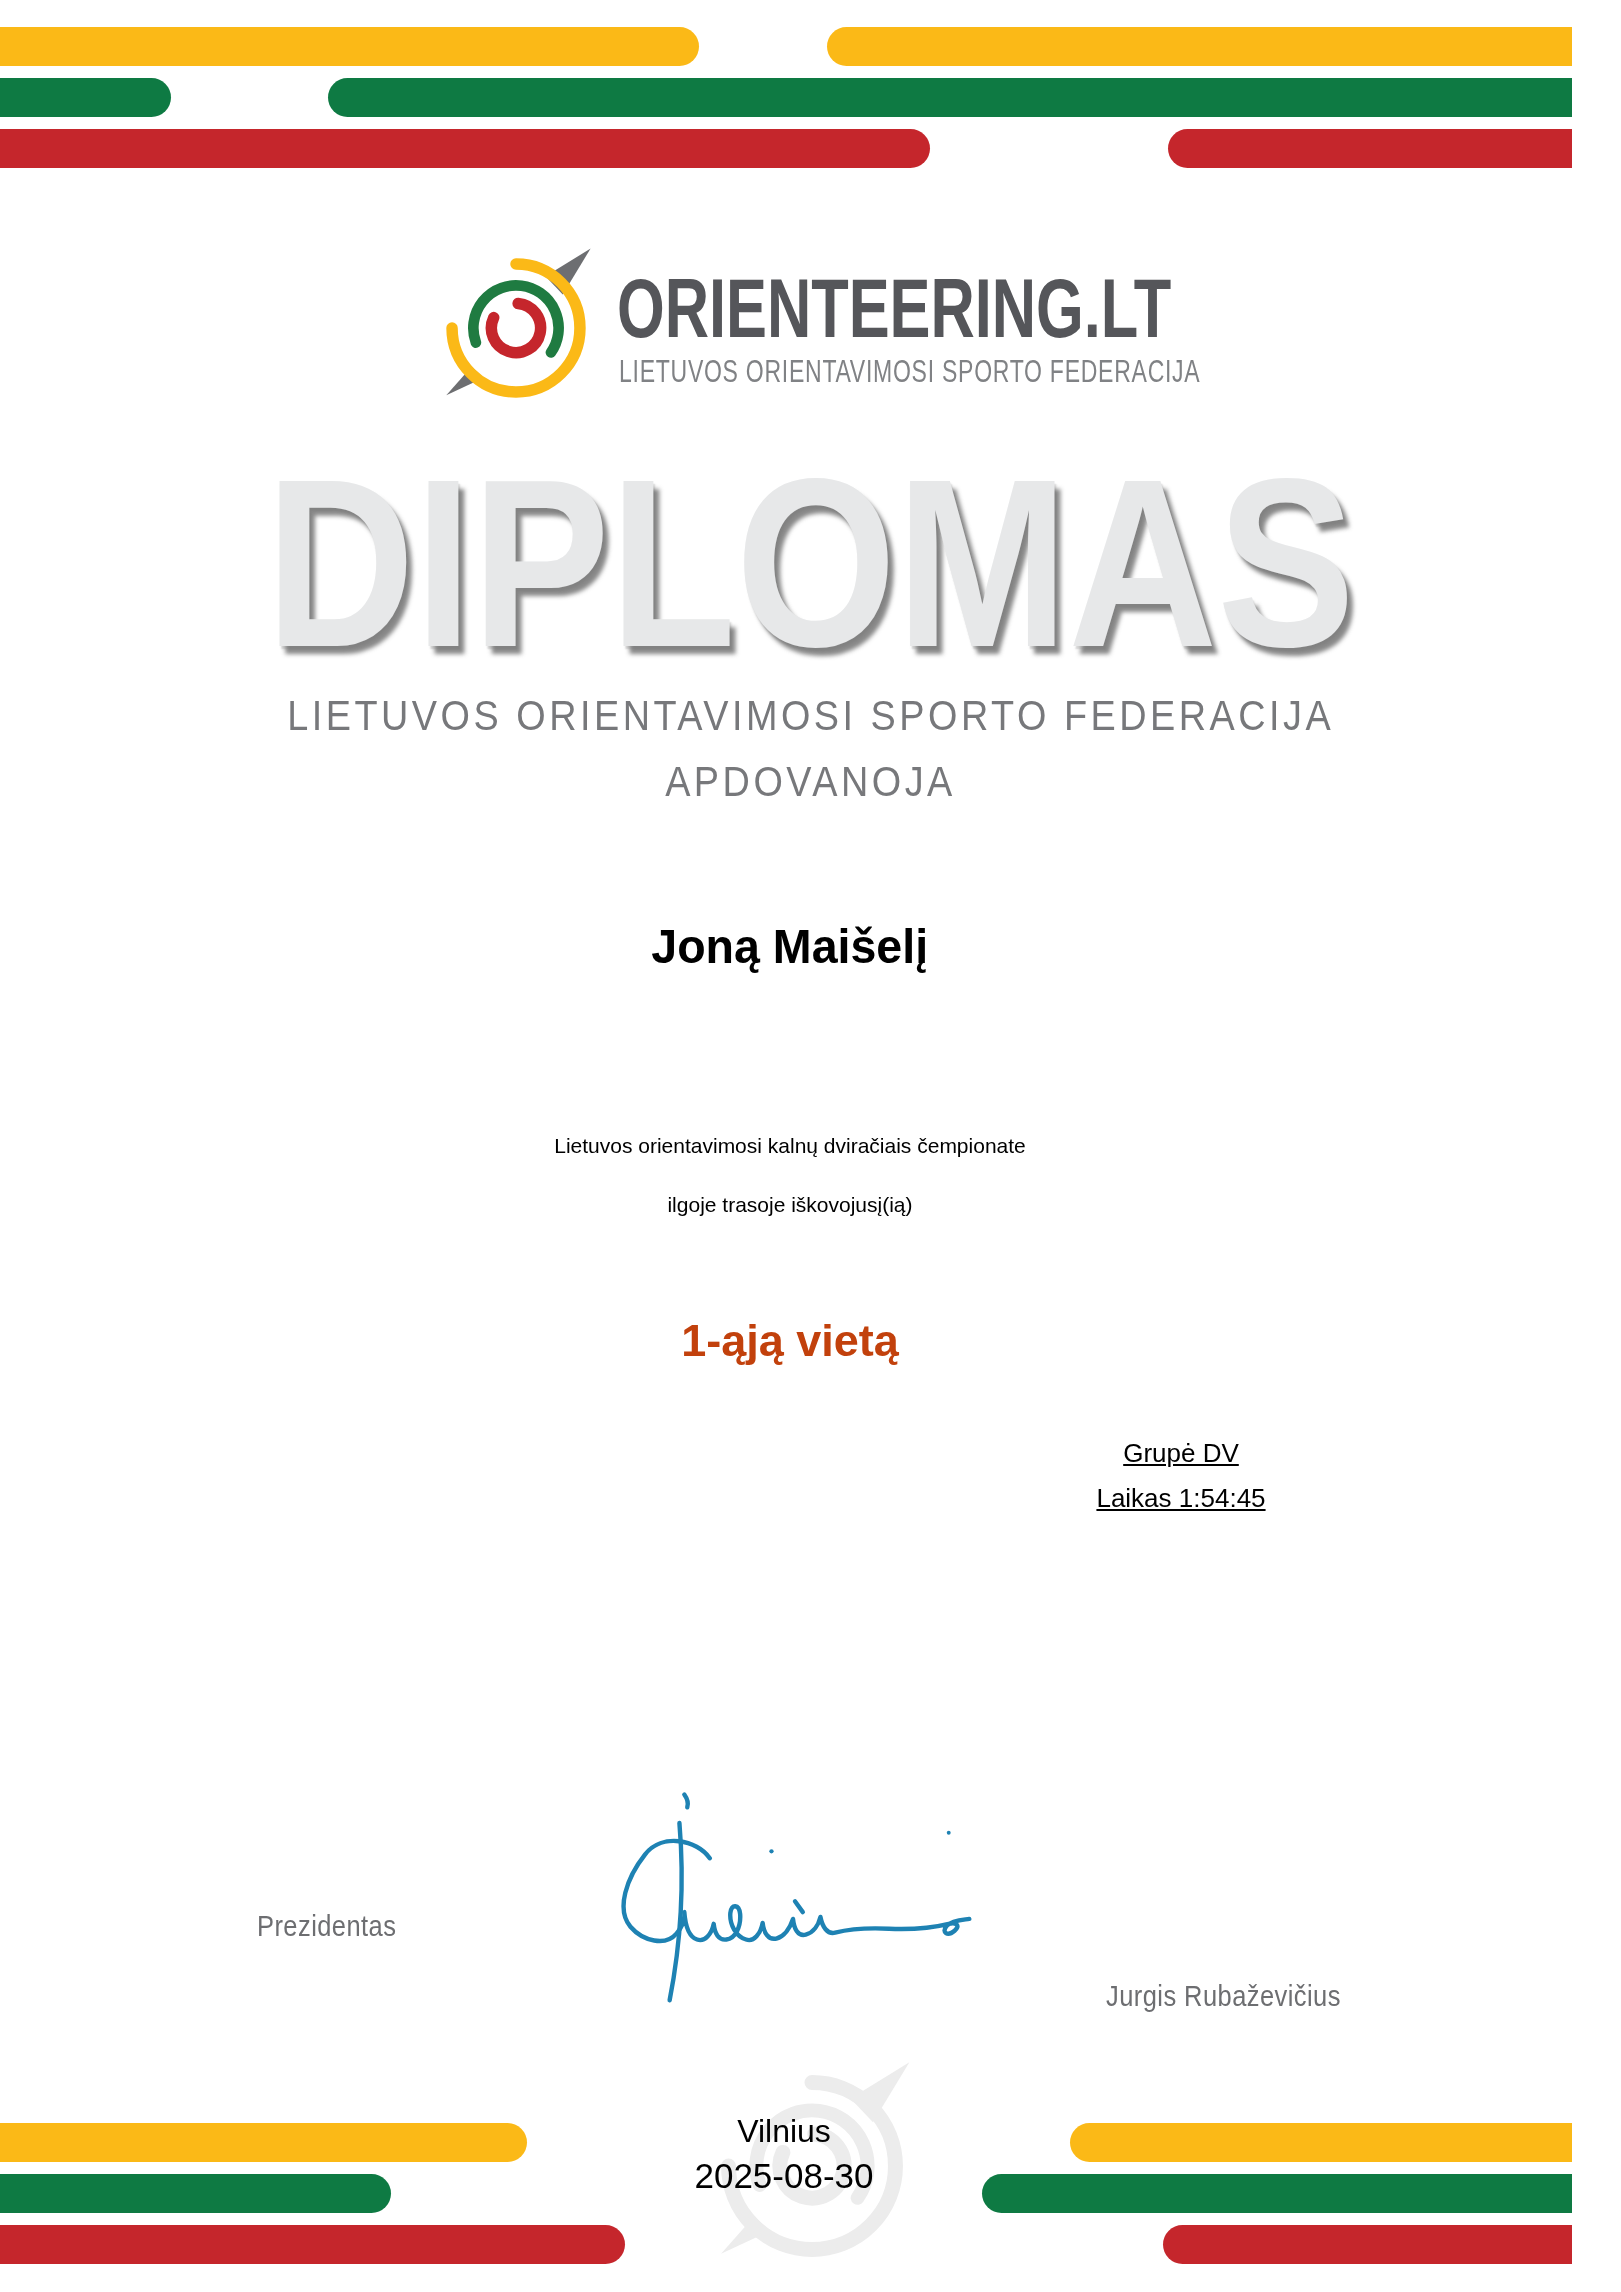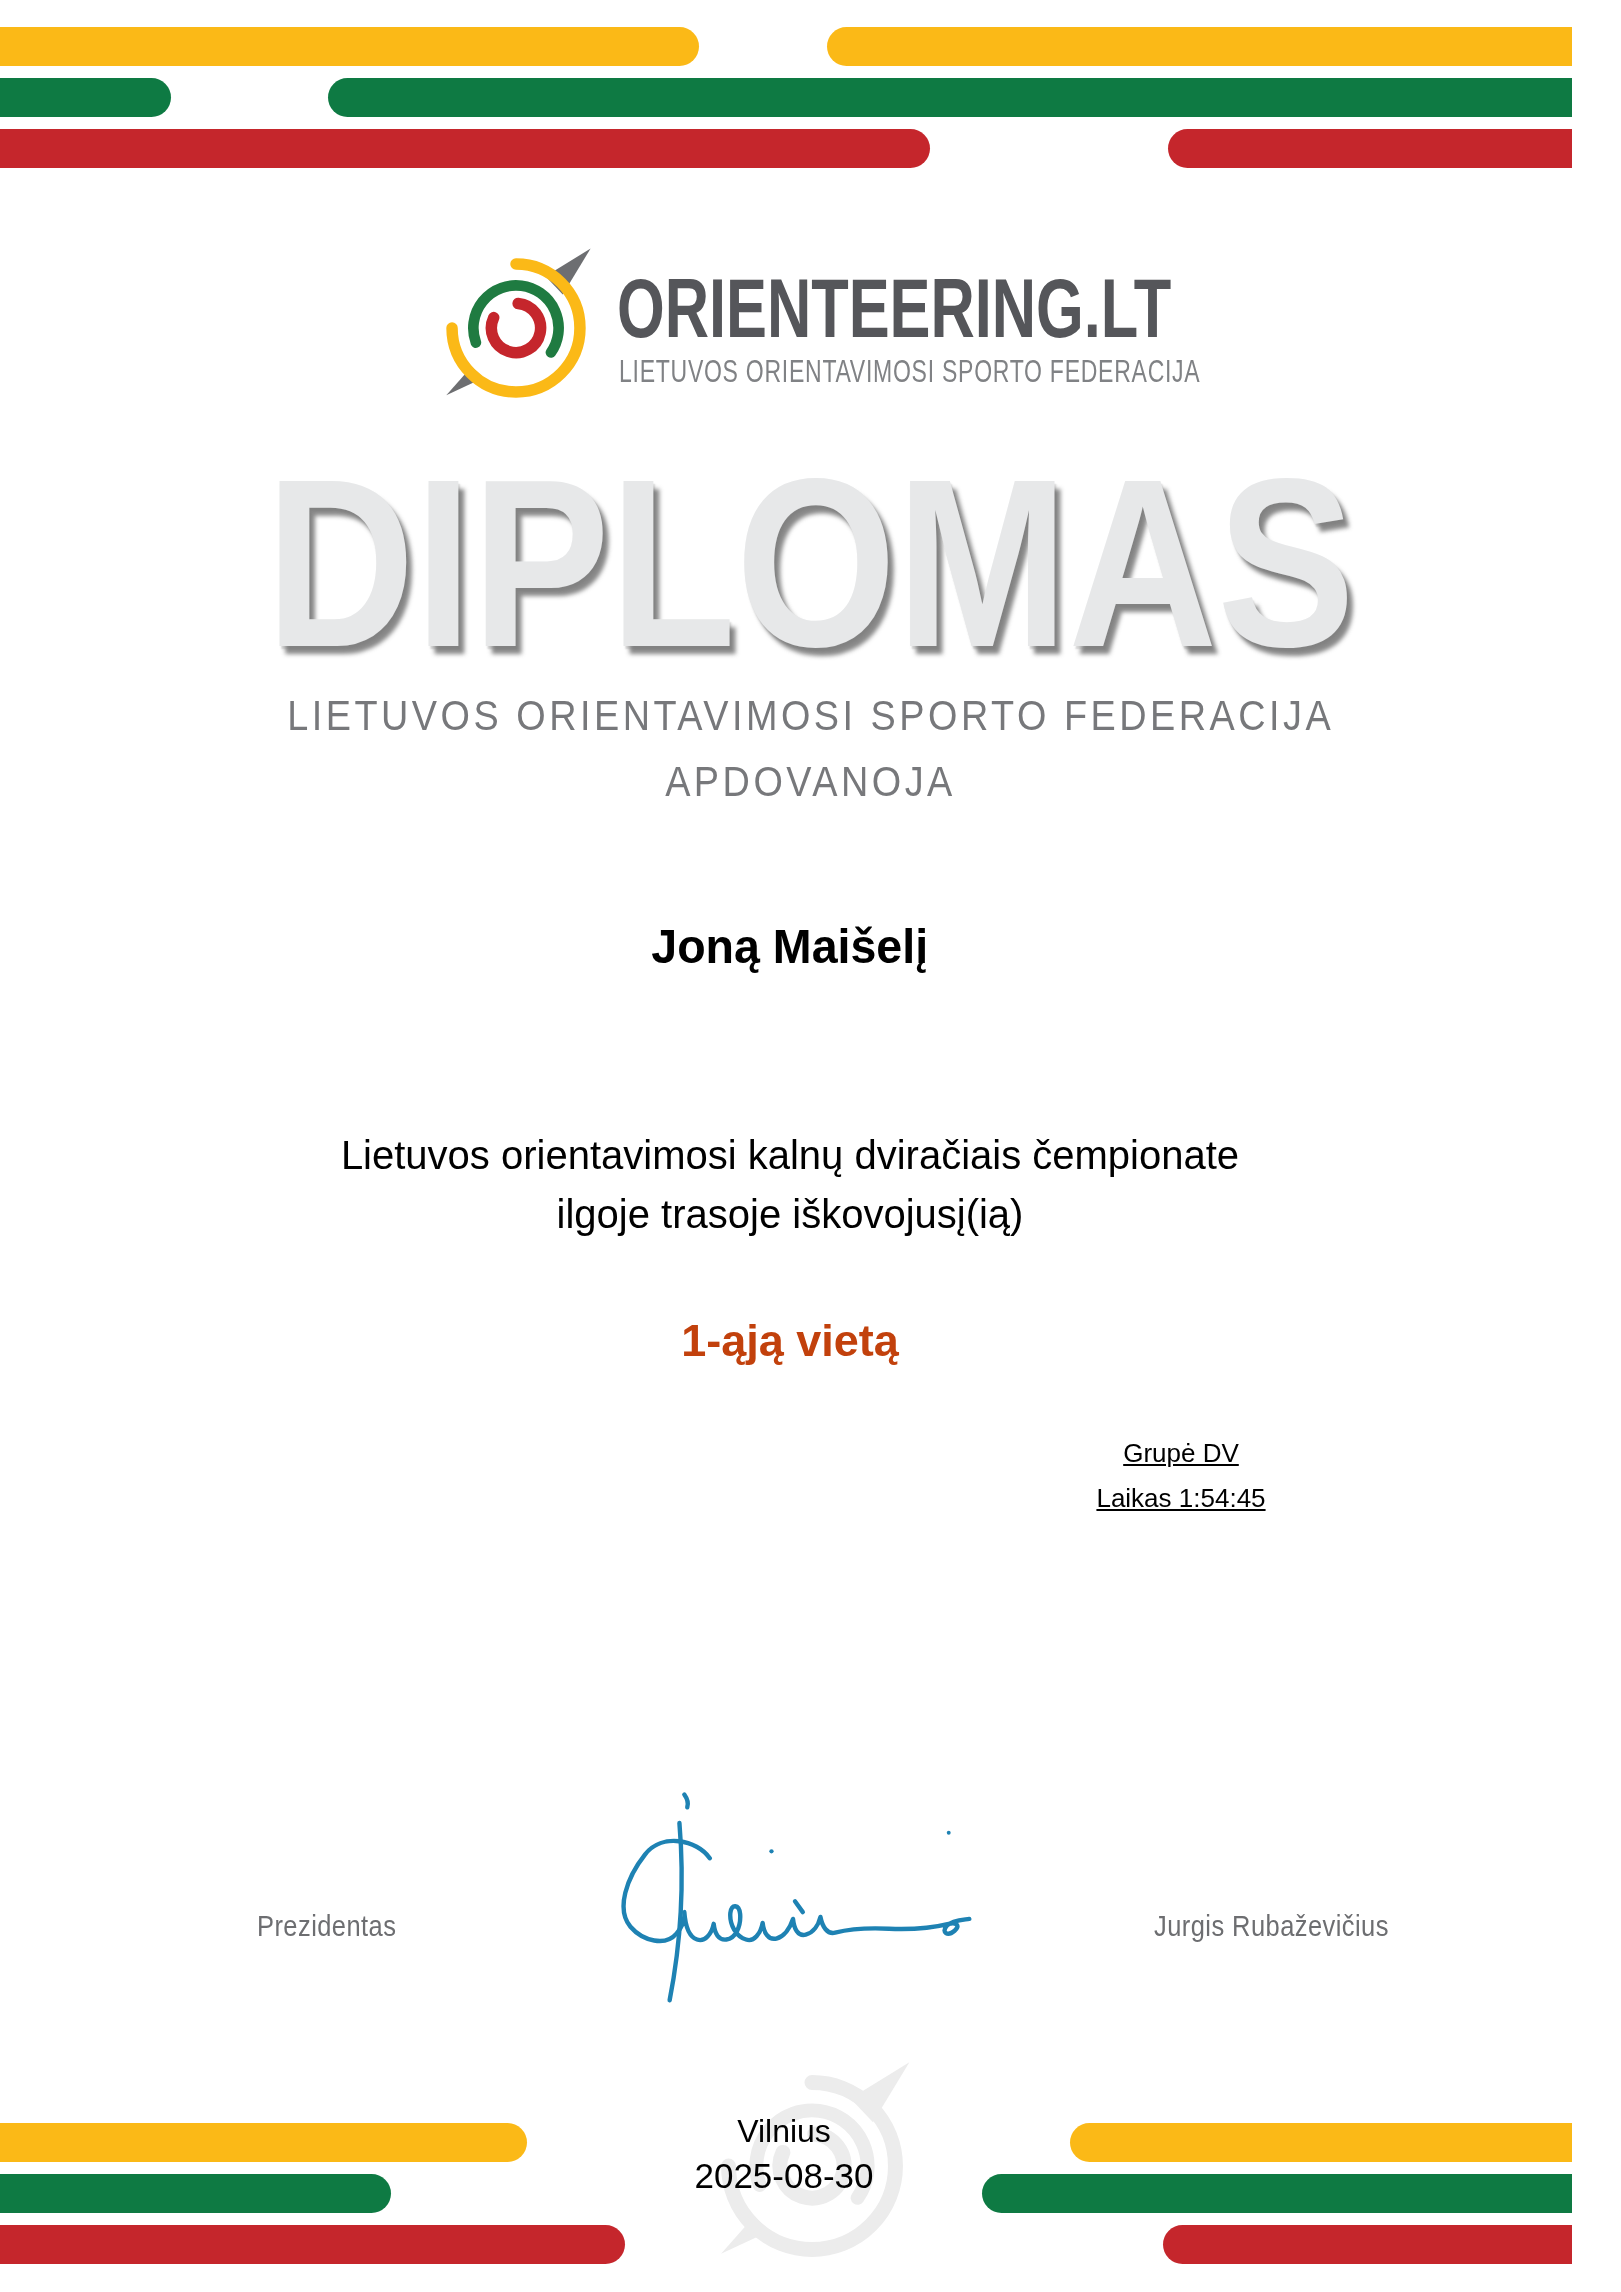--- a/index.html
+++ b/index.html
@@ -19,21 +19,21 @@
 
   .wordmark{font-size:84px;font-weight:bold;color:#55565A;transform:scaleX(0.73);transform-origin:left top;}
   .logosub{font-size:32px;color:#808285;letter-spacing:1px;transform:scaleX(0.72);transform-origin:left top;}
 
   .diplomas{font-size:240px;font-weight:bold;color:#E7E8E9;
             text-shadow:6.9px 7.8px 4.9px rgba(115,115,115,0.85), 2px 2.9px 2px rgba(150,150,150,0.4);
             transform:scaleX(0.86);transform-origin:center top;}
   .fedline{font-size:42px;color:#77787B;letter-spacing:3.9px;transform:scaleX(0.9);transform-origin:center top;}
 
   .name{font-size:49px;font-weight:bold;color:#000;transform:scaleX(0.95);transform-origin:center top;}
-  .body-line{font-size:40px;color:#000;}
+  .body-line{font-size:21px;color:#000;}
   .place{font-size:45px;font-weight:bold;color:#c2410c;}
   .stats{position:absolute;left:887px;width:588px;text-align:center;
          font-size:26px;color:#000;line-height:45px;text-decoration:underline;}
   .siglabel{font-size:30px;color:#6D6E71;letter-spacing:0.5px;transform:scaleX(0.85);transform-origin:left top;line-height:1;}
   .city{font-size:32px;color:#000;}
   .date{font-size:35px;color:#000;}
   svg{display:block;}
 </style>
 </head>
 <body>
@@ -107,21 +107,21 @@
                C114,163 118,170 126,169 C135,168 141,156 140,143 C139,133 131,132 130,142
                C129,154 136,166 146,169 C154,172 161,163 163,152 C164,162 169,170 177,168
                C185,166 191,157 194,148 C195,158 199,166 207,164 C215,162 220,154 222,146
                C224,156 229,164 237,162 C253,158 272,157 292,158 C317,159 337,157 353,153
                C361,151 365,155 359,160 C352,166 345,162 351,155 C357,149 367,149 374,148"></path>
       <path d="M196,130 l8,11"></path>
     </g>
     <circle cx="172" cy="79" r="2.2" fill="#1E82B3"></circle>
     <circle cx="353" cy="60" r="2" fill="#1E82B3"></circle>
   </svg>
-  <div class="abs" style="left:1106px;top:1911px;margin-left:48px;">
+  <div class="abs" style="left:1106px;top:1981px;">
     <span class="cond siglabel">Jurgis Rubaževičius</span>
   </div>
 
   <div class="colB city" style="top:2115px;">Vilnius</div>
   <div class="colB date" style="top:2158px;">2025-08-30</div>
 
   <div class="bar yellow capR" style="top:2123px;left:0;width:527px;"></div>
   <div class="bar yellow capL" style="top:2123px;left:1070px;width:551px;"></div>
   <div class="bar green capR" style="top:2174px;left:0;width:391px;"></div>
   <div class="bar green capL" style="top:2174px;left:982px;width:639px;"></div>

